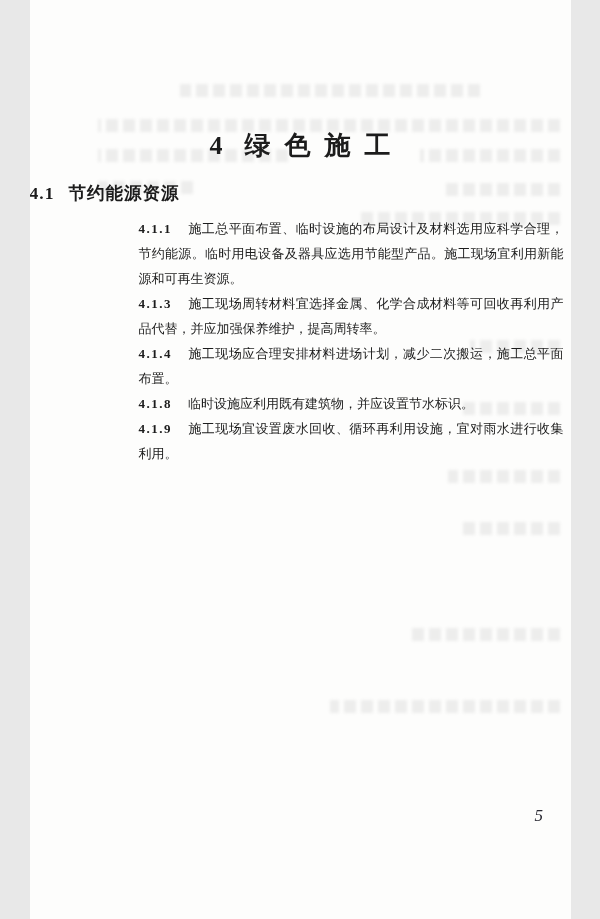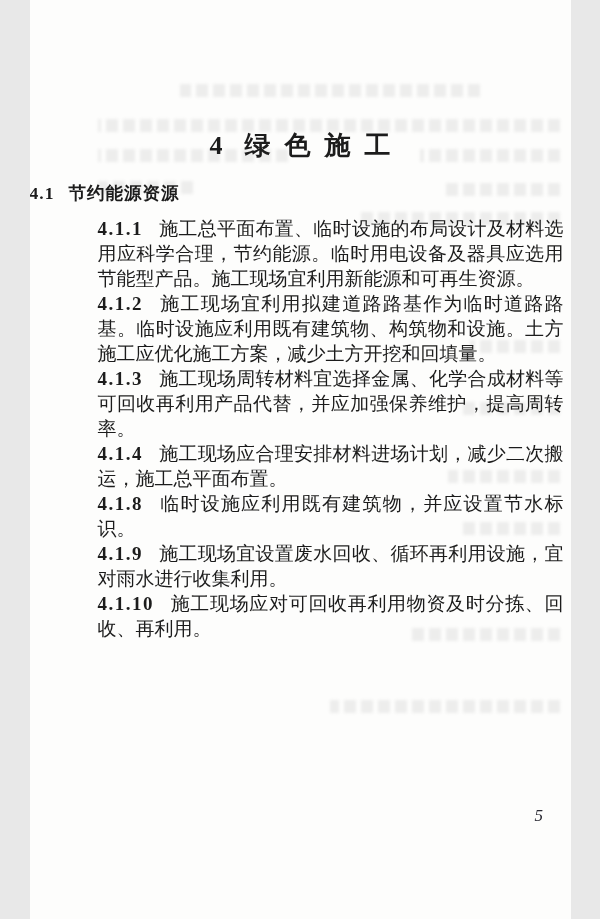--- a/index.html
+++ b/index.html
@@ -49,25 +49,26 @@
   }
   .section-title .sec-num { margin-right: 14px; letter-spacing: 1px; }
   .section-title .sec-name { letter-spacing: 1px; }
   .clauses {
     position: absolute;
     top: 216px;
     left: 68px;
     width: 466px;
   }
   .clause {
-    font-size: 19px;
+    font-size: 13px;
     line-height: 25px;
     text-align: justify;
     text-justify: inter-ideograph;
     color: #1c1c1c;
+    margin-left: 41px;
   }
   .clause .num {
     font-weight: bold;
     letter-spacing: 1.5px;
     margin-right: 16px;
     font-family: "Liberation Serif", "DejaVu Serif", serif;
   }
   .page-number {
     position: absolute;
     top: 806px;
@@ -99,23 +100,21 @@
   <div class="chapter-title">
     <span class="chap-num">4</span><span class="chap-name">绿色施工</span>
   </div>
 
   <div class="section-title">
     <span class="sec-num">4.1</span><span class="sec-name">节约能源资源</span>
   </div>
 
   <div class="clauses">
     <p class="clause"><span class="num">4.1.1</span><span>施工总平面布置、临时设施的布局设计及材料选用应科学合理，节约能源。临时用电设备及器具应选用节能型产品。施工现场宜利用新能源和可再生资源。</span></p>
-    <p class="clause"><span class="num">4.1.2</span><span>施工现场宜利用拟建道路路基作为临时道路路基。临时设施应利用既有建筑物、构筑物和设施。土方施工应优化施工方案，减少土方开挖和回填量。</span></p>
     <p class="clause"><span class="num">4.1.3</span><span>施工现场周转材料宜选择金属、化学合成材料等可回收再利用产品代替，并应加强保养维护，提高周转率。</span></p>
     <p class="clause"><span class="num">4.1.4</span><span>施工现场应合理安排材料进场计划，减少二次搬运，施工总平面布置。</span></p>
     <p class="clause"><span class="num">4.1.8</span><span>临时设施应利用既有建筑物，并应设置节水标识。</span></p>
     <p class="clause"><span class="num">4.1.9</span><span>施工现场宜设置废水回收、循环再利用设施，宜对雨水进行收集利用。</span></p>
-    <p class="clause"><span class="num">4.1.10</span><span>施工现场应对可回收再利用物资及时分拣、回收、再利用。</span></p>
   </div>
 
   <div class="page-number">5</div>
 
 </div>
 
 </body></html>

